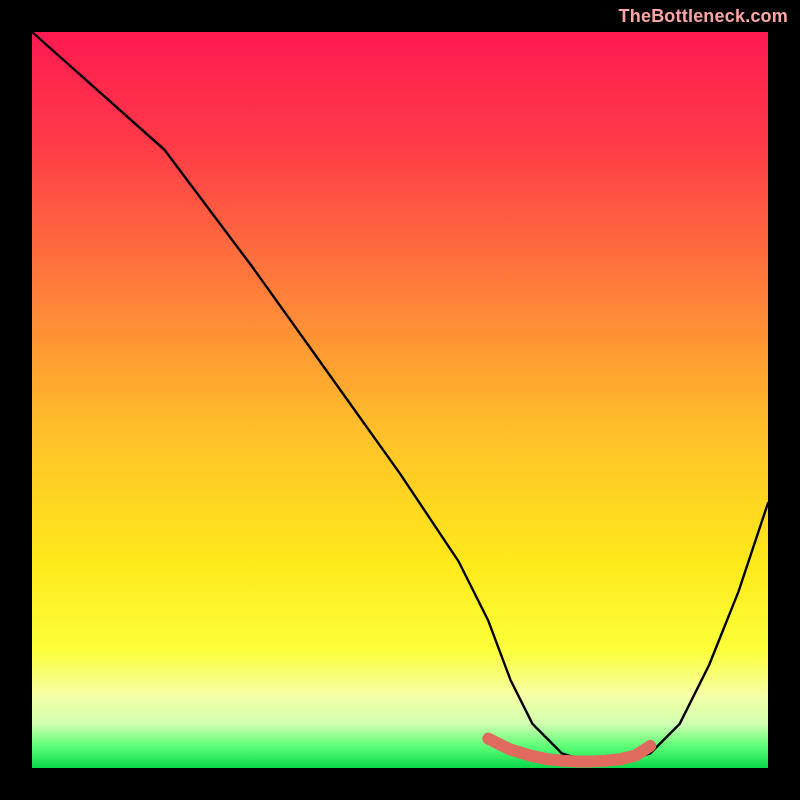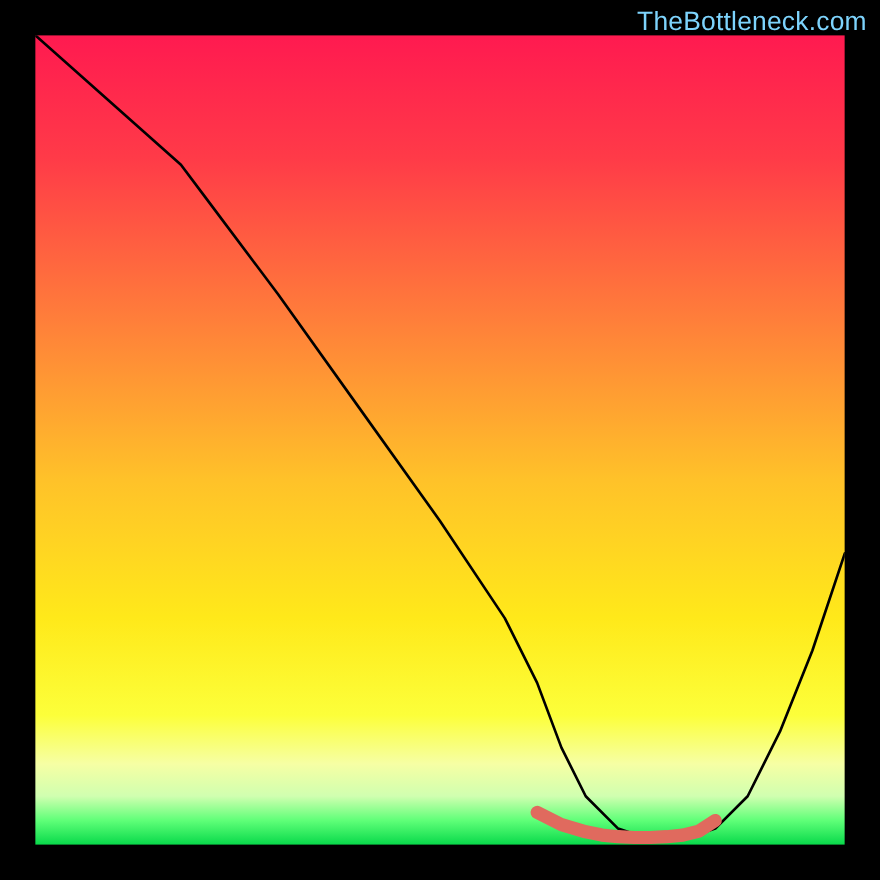--- a/index.html
+++ b/index.html
@@ -16,23 +16,23 @@
     left: 32px;
     top: 32px;
     width: 736px;
     height: 736px;
     background: #000;
   }
   .watermark {
     position: absolute;
     top: 6px;
     right: 12px;
-    color: #7dd3fc;
-    font-size: 24px;
-    font-weight: 400;
+    color: #fca5a5;
+    font-size: 18px;
+    font-weight: 700;
     letter-spacing: 0.2px;
   }
   svg {
     display: block;
   }
 </style>
 </head>
 <body>
 
 <div class="watermark">TheBottleneck.com</div>

